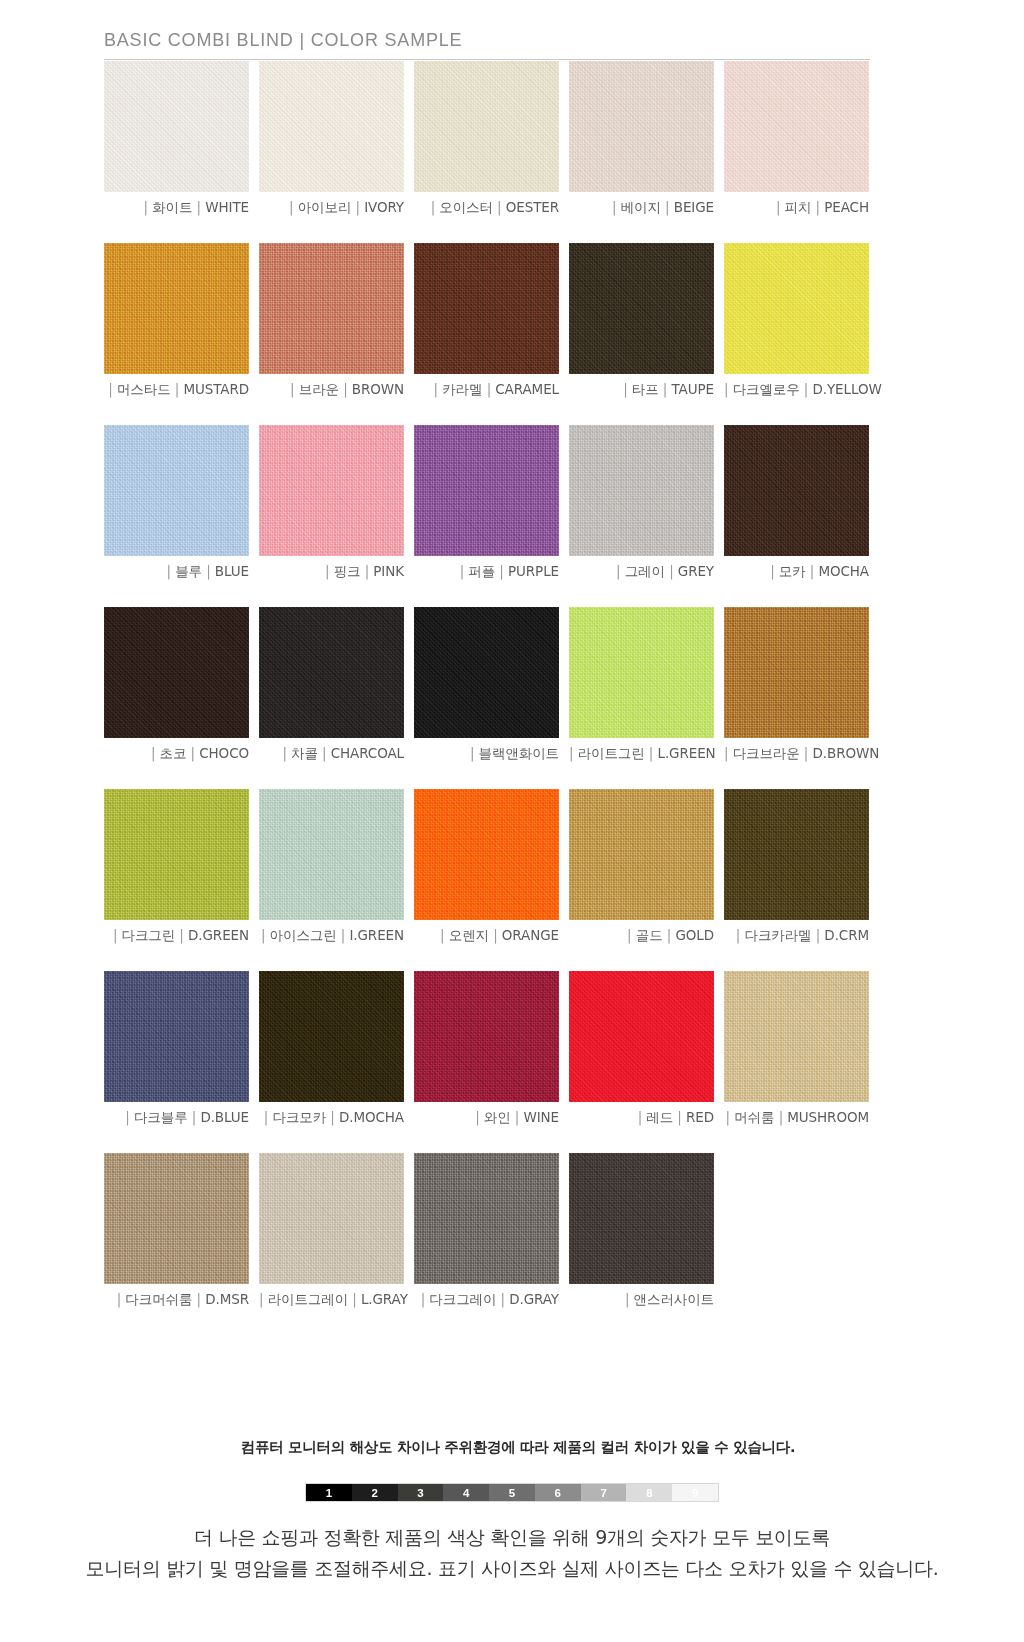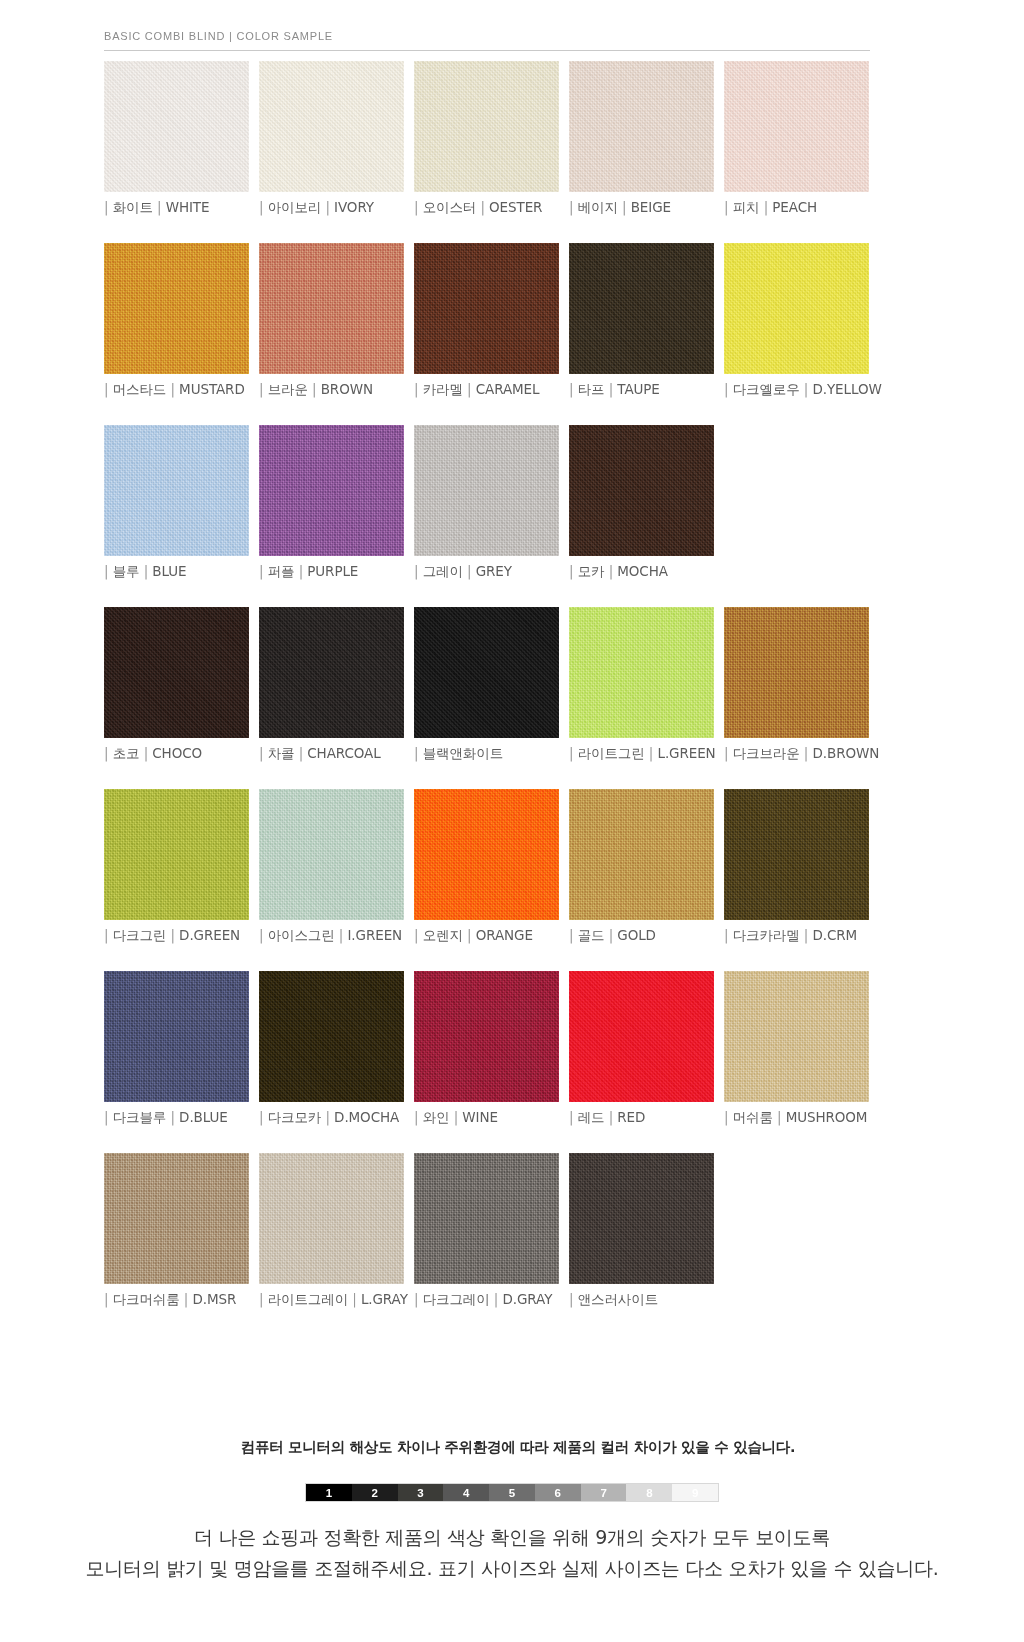--- a/index.html
+++ b/index.html
@@ -18,39 +18,40 @@
   }
 
   
   .header {
     position: absolute;
     left: 104px;
     top: 30px;
     width: 766px;
   }
   .header-title {
-    font-size: 11px;
+    font-size: 18px;
     letter-spacing: 0.8px;
     color: #8b8b8b;
     font-weight: 400;
     white-space: nowrap;
     padding-bottom: 8px;
   }
   .header-rule {
     height: 1px;
     background: #c9c9c9;
     width: 766px;
   }
 
   
   .grid {
     position: absolute;
     left: 104px;
     top: 61px;
     width: 768px;
+    text-align: right;
   }
   .row {
     display: flex;
     width: 768px;
     margin-bottom: 26px;
   }
   .cell {
     width: 145px;
     margin-right: 10px;
   }
@@ -190,20 +191,24 @@
         </div>
         <div class="cell">
           <div class="swatch" style="background: rgb(236, 229, 72);"></div>
           <div class="label"><span class="bar">|</span> 다크옐로우 <span class="bar">|</span> D.YELLOW</div>
         </div>
       </div>
       <div class="row">
         <div class="cell">
           <div class="swatch" style="background: rgb(180, 205, 232);"></div>
           <div class="label"><span class="bar">|</span> 블루 <span class="bar">|</span> BLUE</div>
+        </div>
+        <div class="cell">
+          <div class="swatch" style="background: rgb(246, 163, 174);"></div>
+          <div class="label"><span class="bar">|</span> 핑크 <span class="bar">|</span> PINK</div>
         </div>
         <div class="cell">
           <div class="swatch" style="background: rgb(139, 84, 153);"></div>
           <div class="label"><span class="bar">|</span> 퍼플 <span class="bar">|</span> PURPLE</div>
         </div>
         <div class="cell">
           <div class="swatch" style="background: rgb(196, 193, 189);"></div>
           <div class="label"><span class="bar">|</span> 그레이 <span class="bar">|</span> GREY</div>
         </div>
         <div class="cell">

